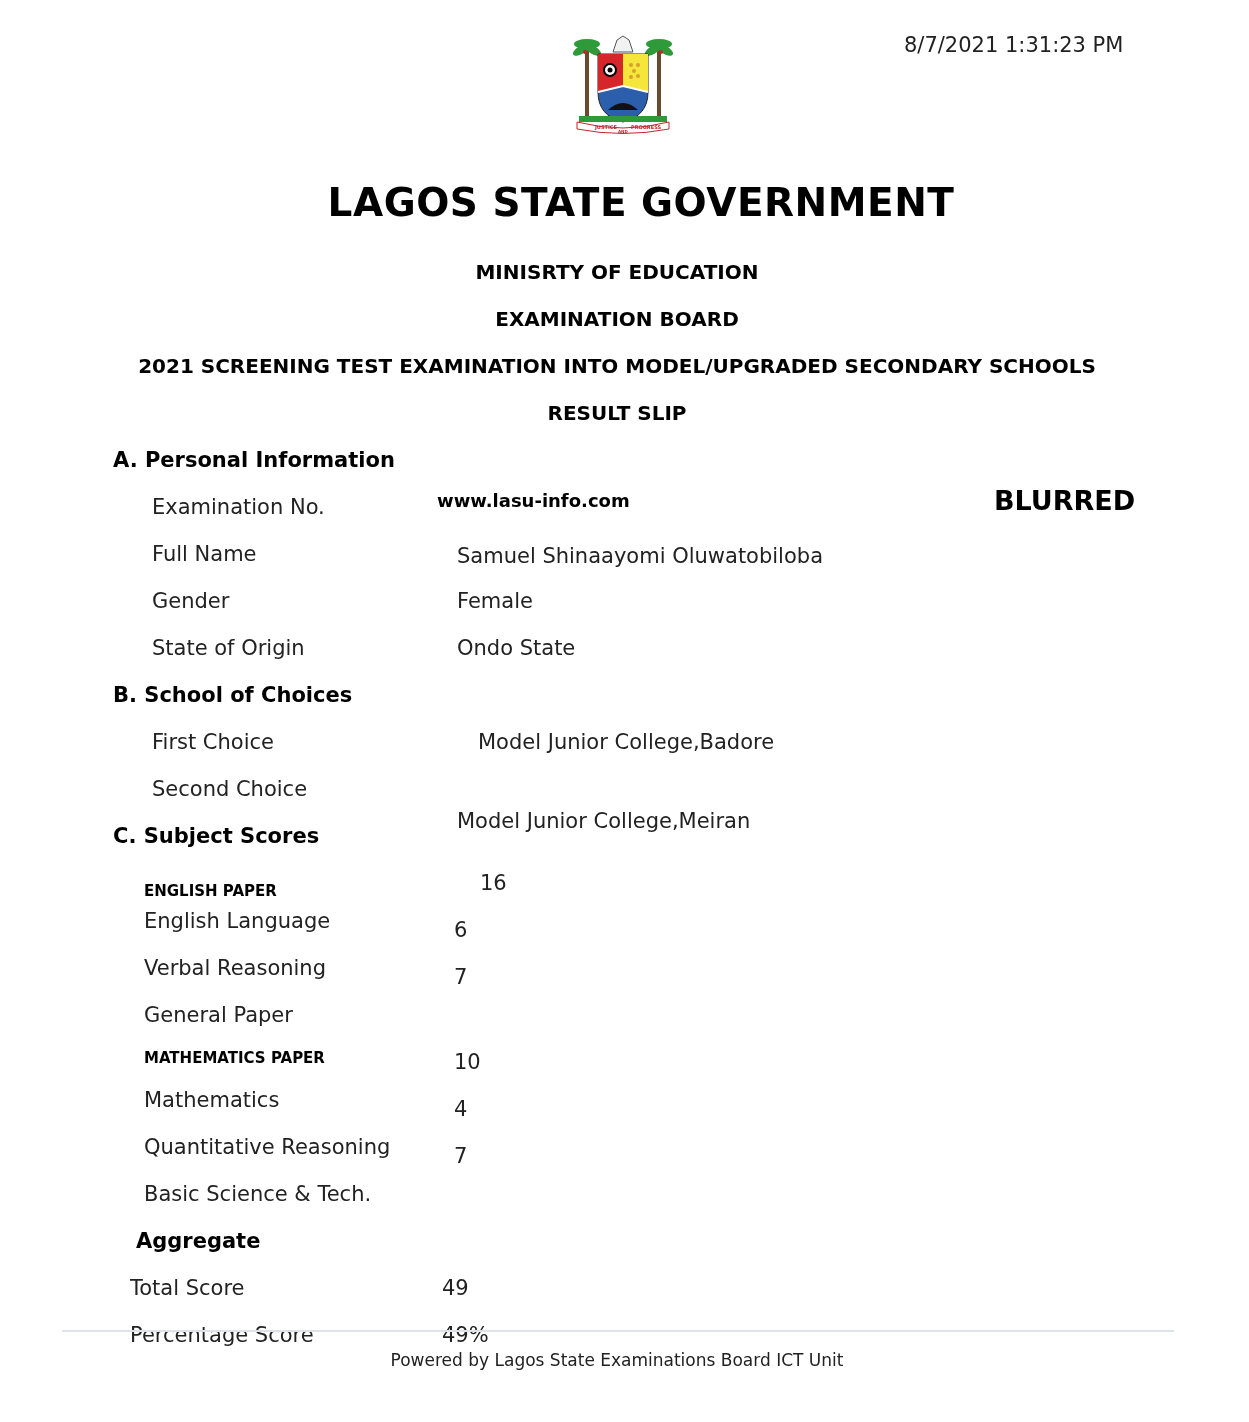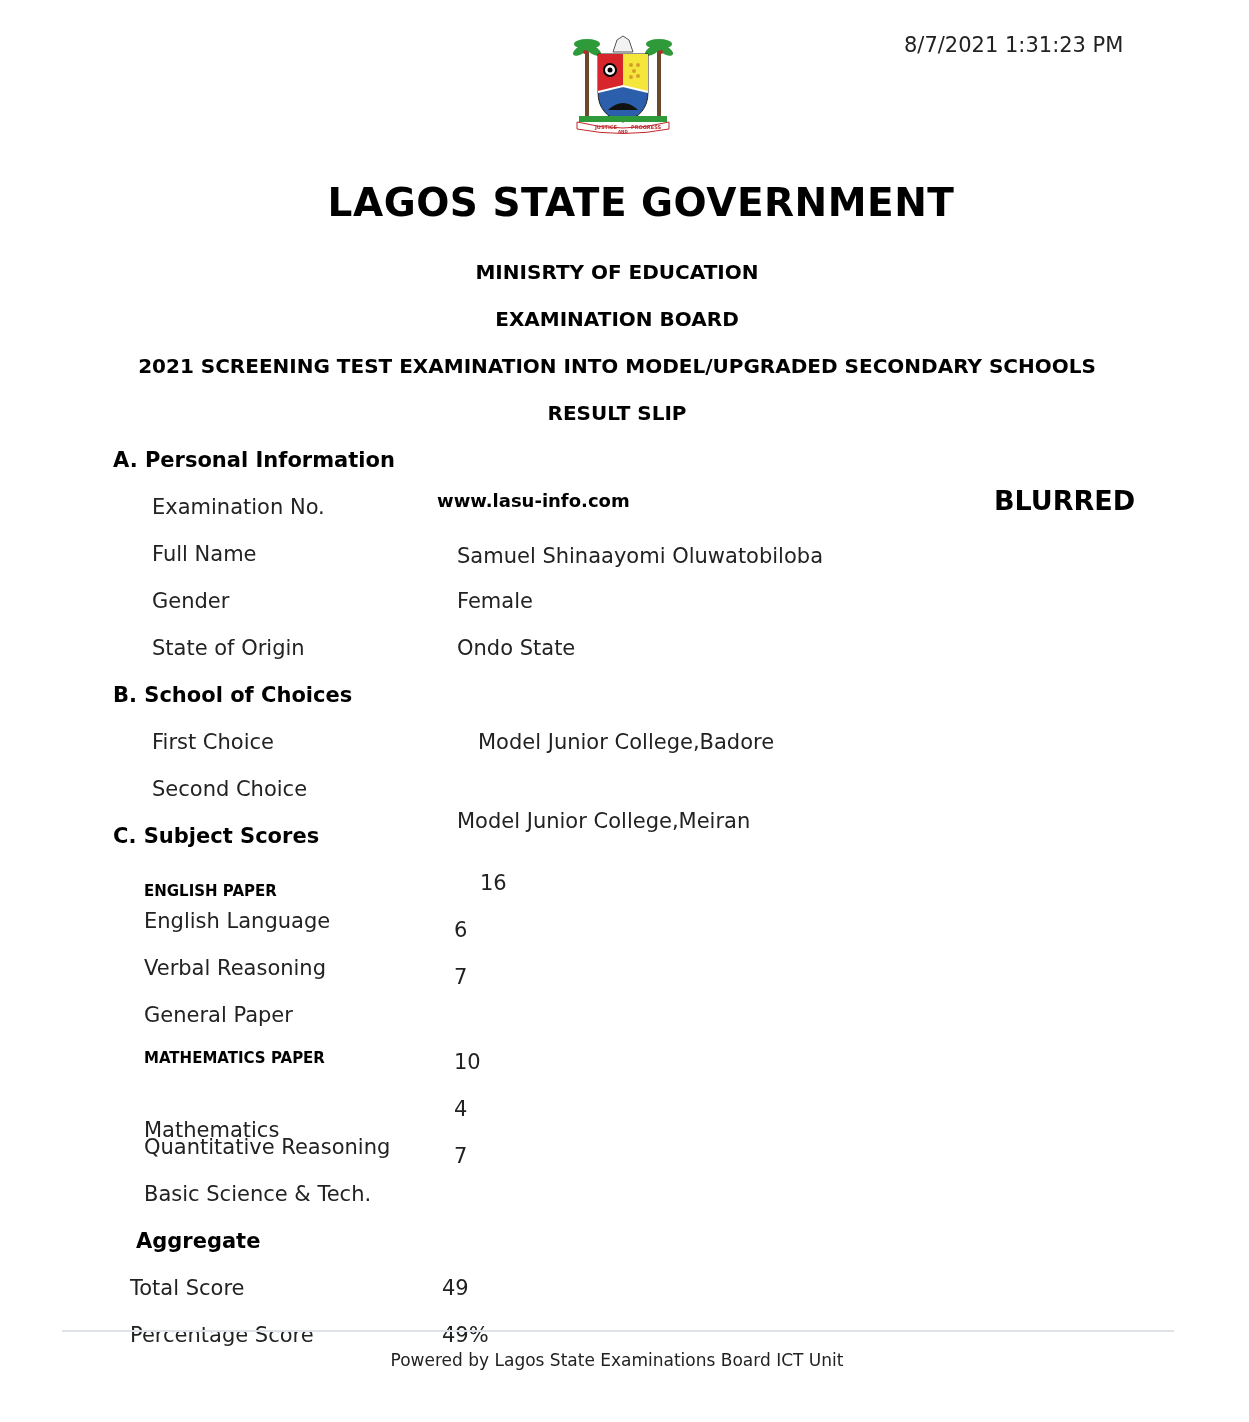--- a/index.html
+++ b/index.html
@@ -117,21 +117,21 @@
 <div class="abs row-value" style="left:454px; top:918px;">6</div>
 
 <div class="abs row-label" style="left:144px; top:956px;">Verbal Reasoning</div>
 <div class="abs row-value" style="left:454px; top:965px;">7</div>
 
 <div class="abs row-label" style="left:144px; top:1003px;">General Paper</div>
 
 <div class="abs sub-paper" style="left:144px; top:1049px;">MATHEMATICS PAPER</div>
 <div class="abs row-value" style="left:454px; top:1050px;">10</div>
 
-<div class="abs row-label" style="left:144px; top:1088px;margin-top:30px;">Mathematics</div>
+<div class="abs row-label" style="left:144px; top:1088px;">Mathematics</div>
 <div class="abs row-value" style="left:454px; top:1097px;">4</div>
 
 <div class="abs row-label" style="left:144px; top:1135px;">Quantitative Reasoning</div>
 <div class="abs row-value" style="left:454px; top:1144px;">7</div>
 
 <div class="abs row-label" style="left:144px; top:1182px;">Basic Science &amp; Tech.</div>
 
 <div class="abs section-title" style="left:136px; top:1229px;">Aggregate</div>
 
 <div class="abs row-label" style="left:130px; top:1276px;">Total Score</div>

